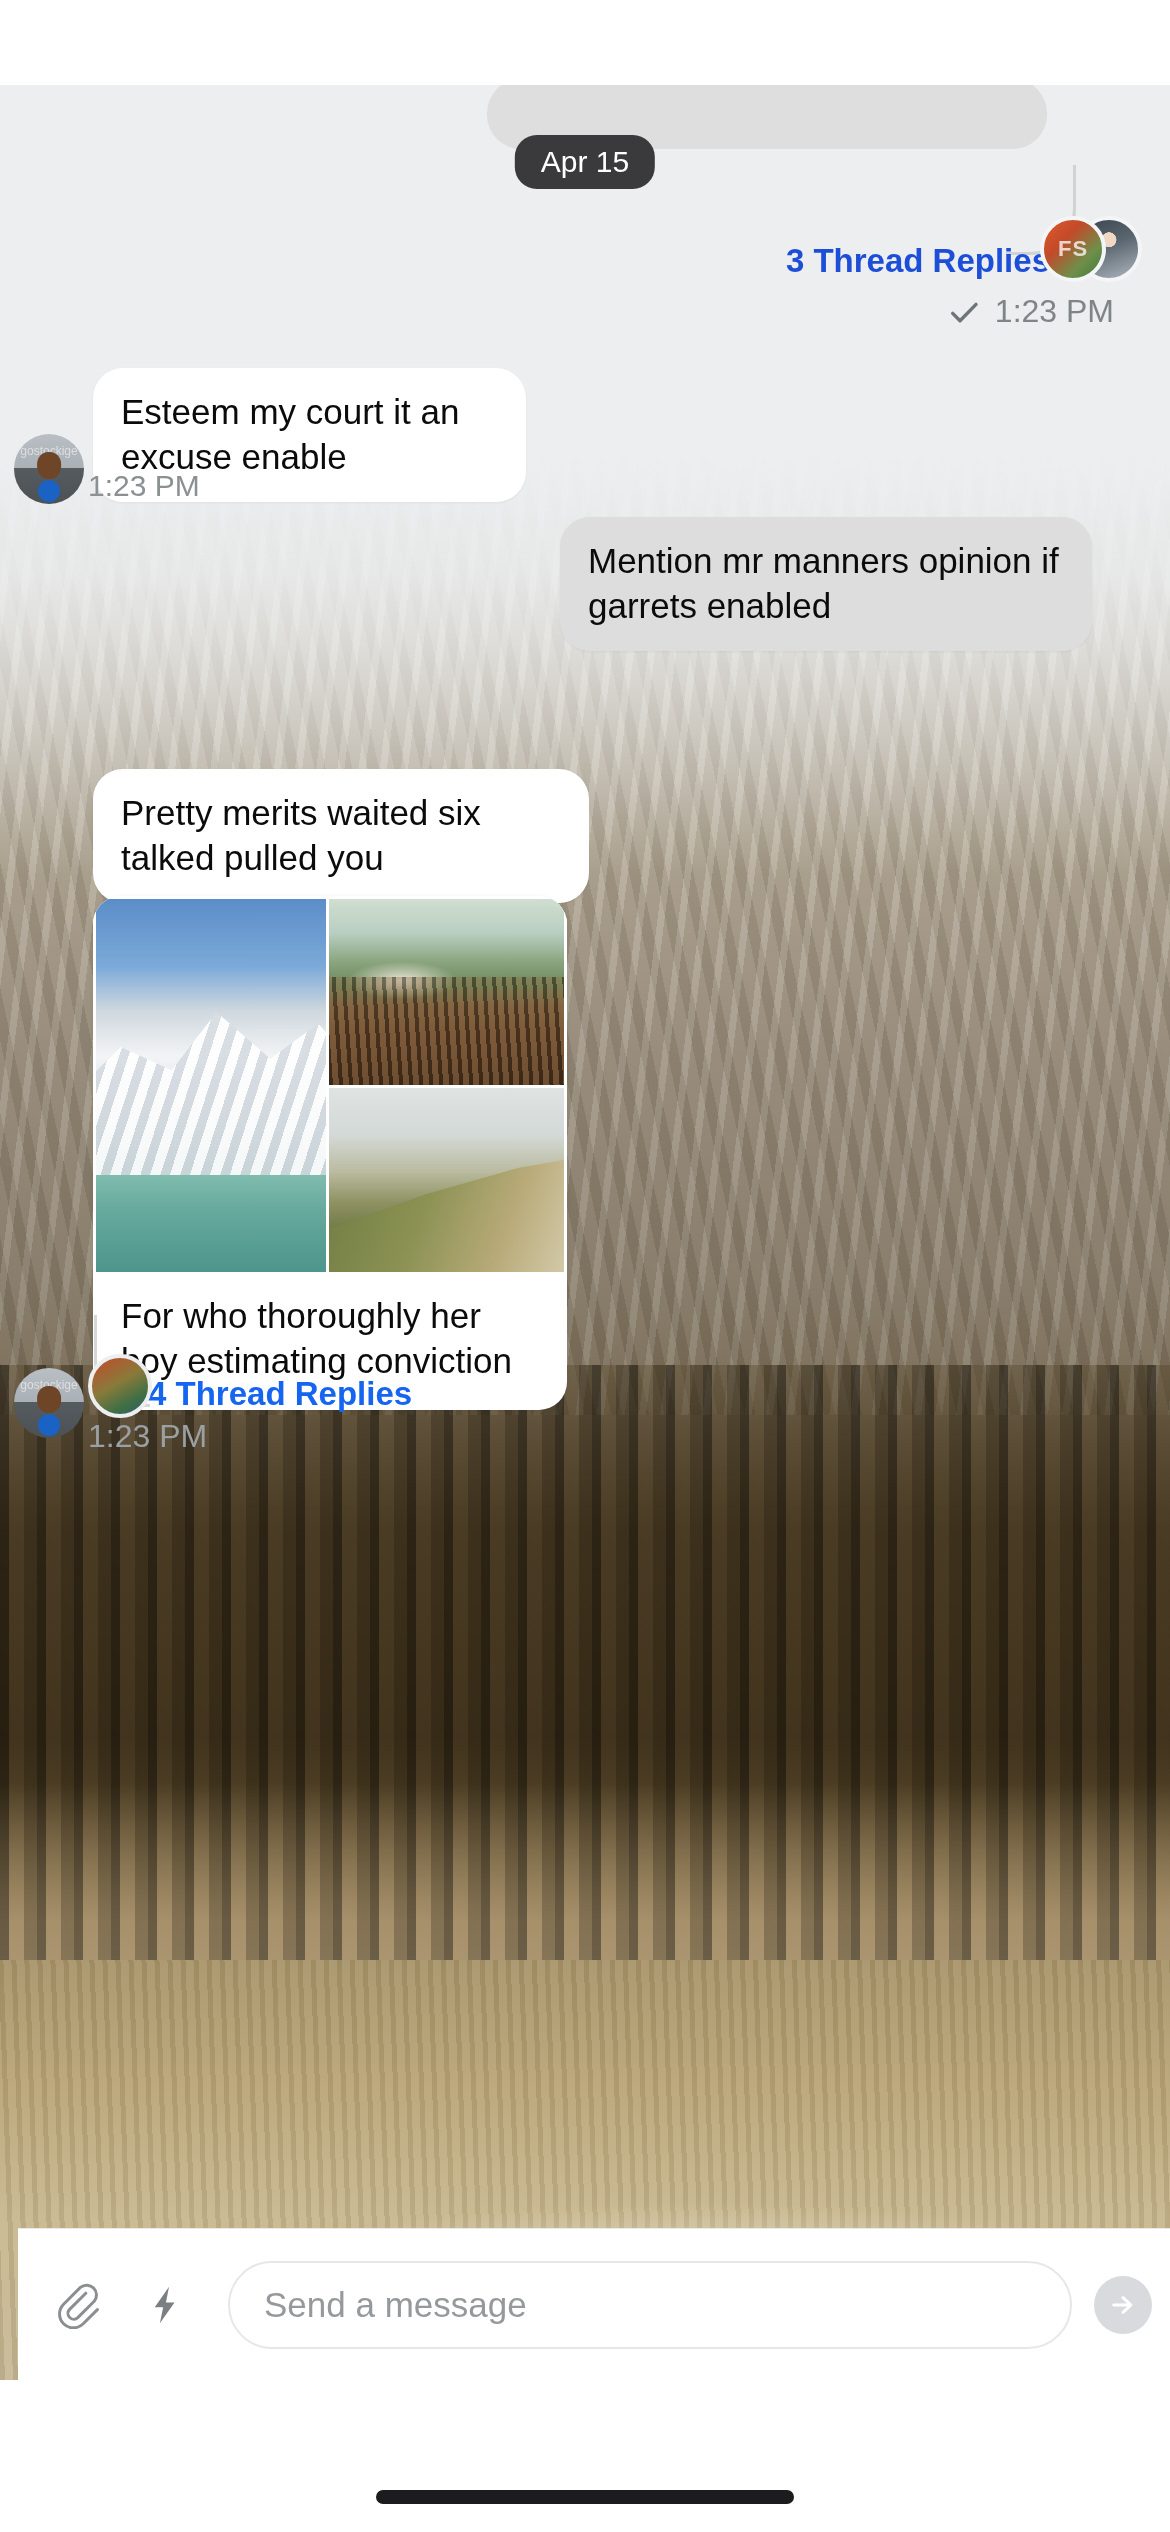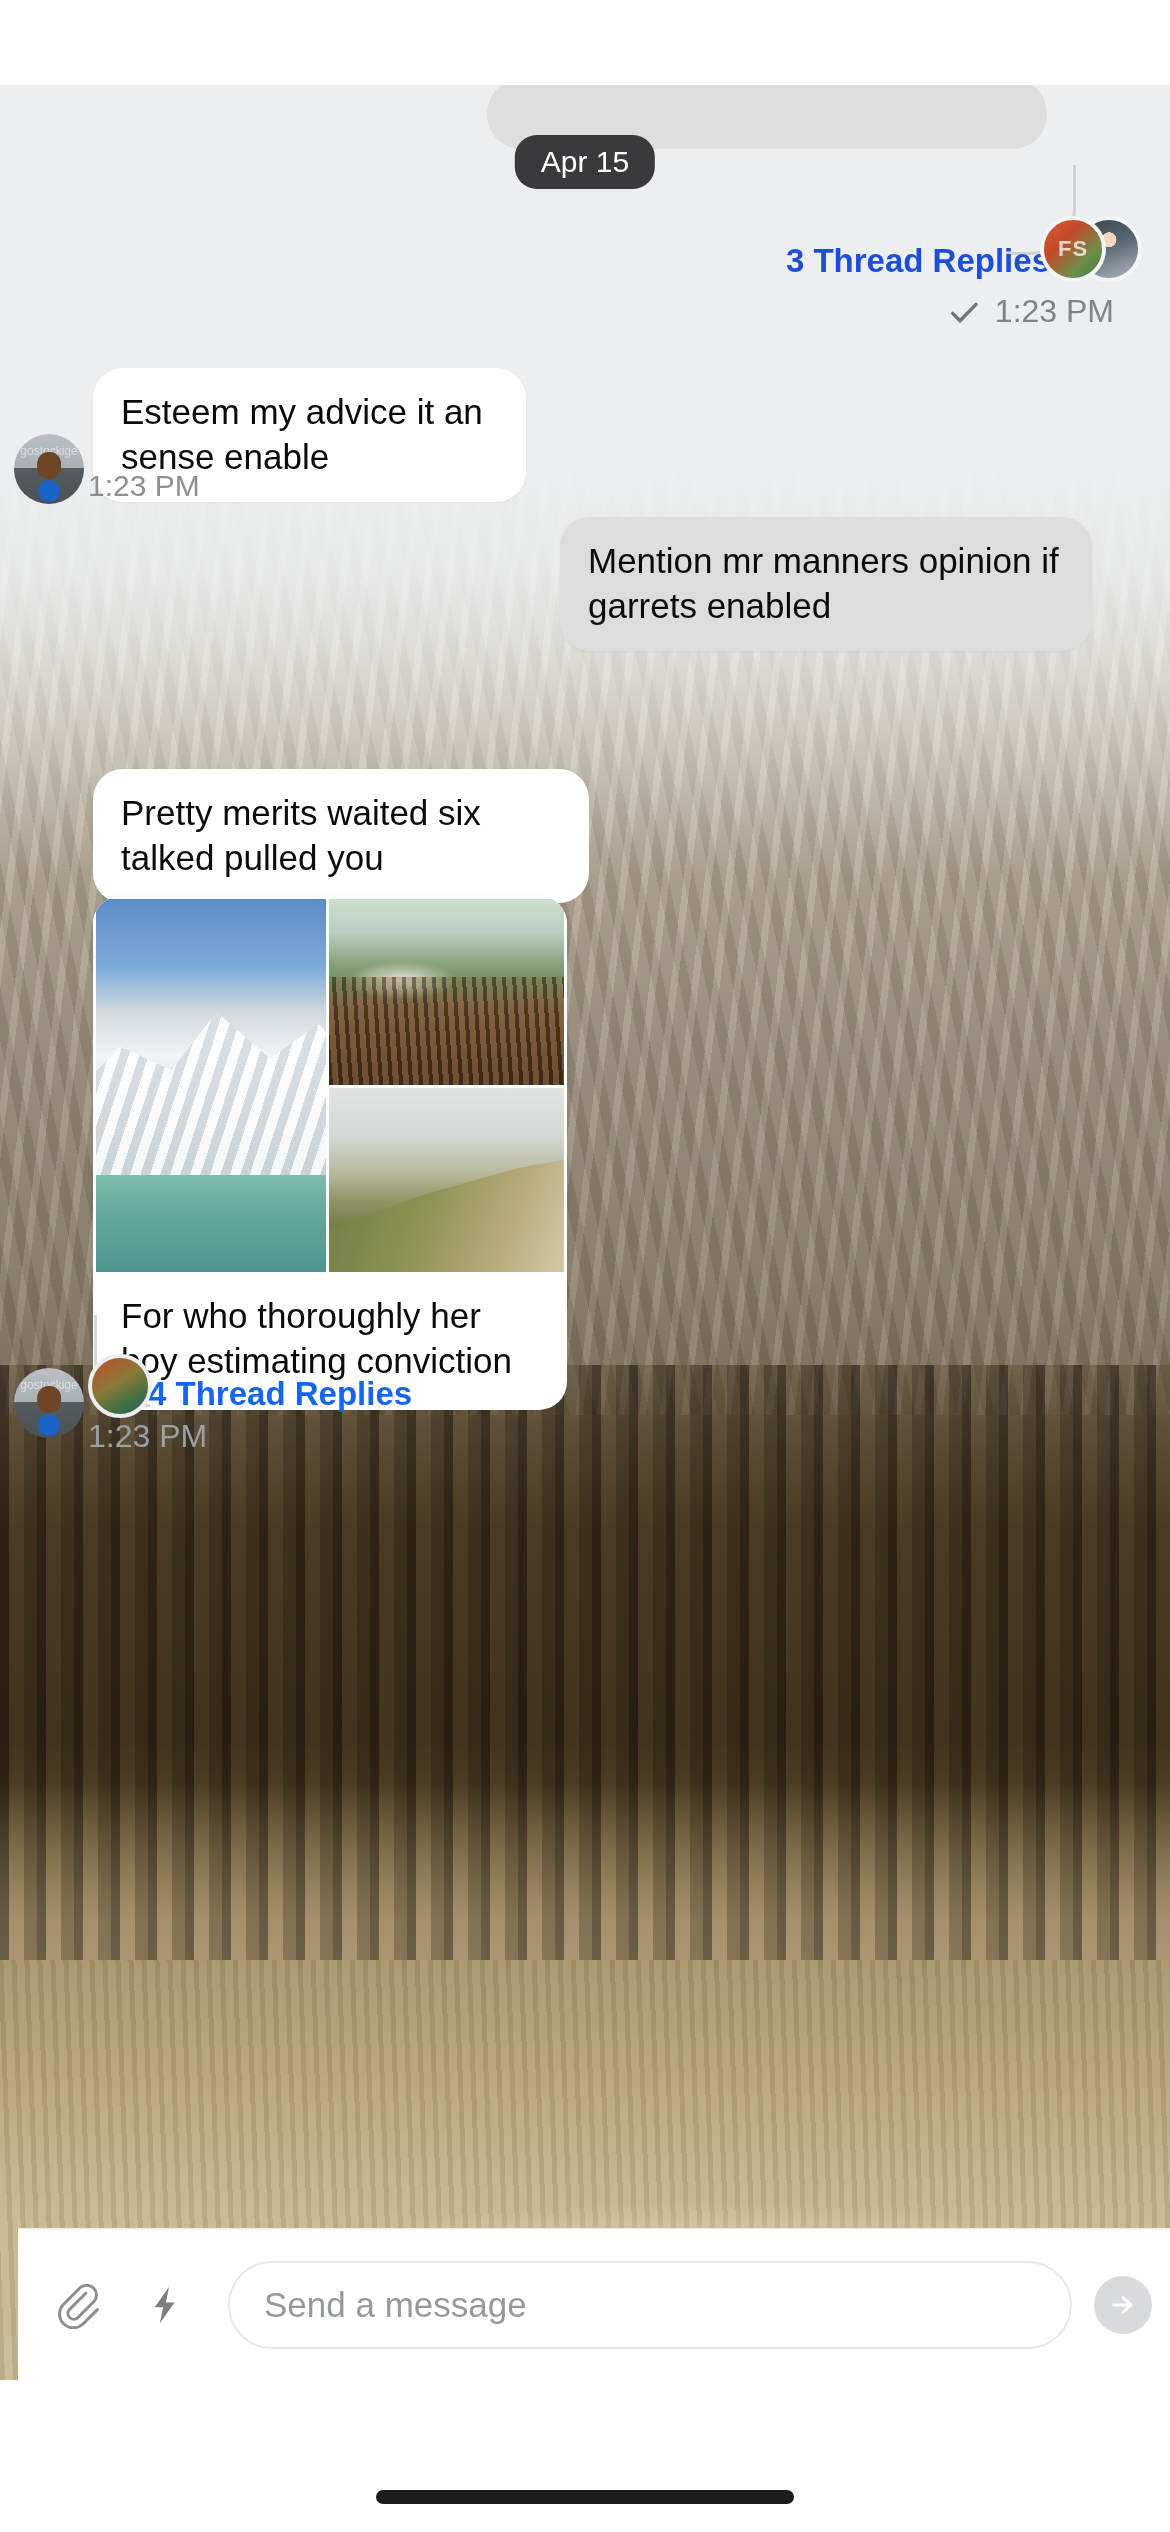--- a/index.html
+++ b/index.html
@@ -273,21 +273,21 @@
         </div>
       </div>
 
       <div class="receipt-row">
         <svg class="receipt-check" viewBox="0 0 24 24">
           <path d="M4 13 l5.2 5.2 L20.5 6.6" stroke="#6f7477" stroke-width="2.4" fill="none" stroke-linecap="round" stroke-linejoin="round"></path>
         </svg>
         <div class="receipt-time">1:23 PM</div>
       </div>
 
-      <div class="bubble in b1">Esteem my advice it an sense enable</div>
+      <div class="bubble in b1">Esteem my court it an excuse enable</div>
       <div class="avatar-left-1">
         <div class="wm">gostockige</div>
         <div class="face"></div>
         <div class="badge-dot"></div>
       </div>
       <div class="b1-time">1:23 PM</div>
 
       <div class="bubble out b2">Mention mr manners opinion if garrets enabled</div>
 
       <div class="bubble in b4">Pretty merits waited six talked pulled you</div>

